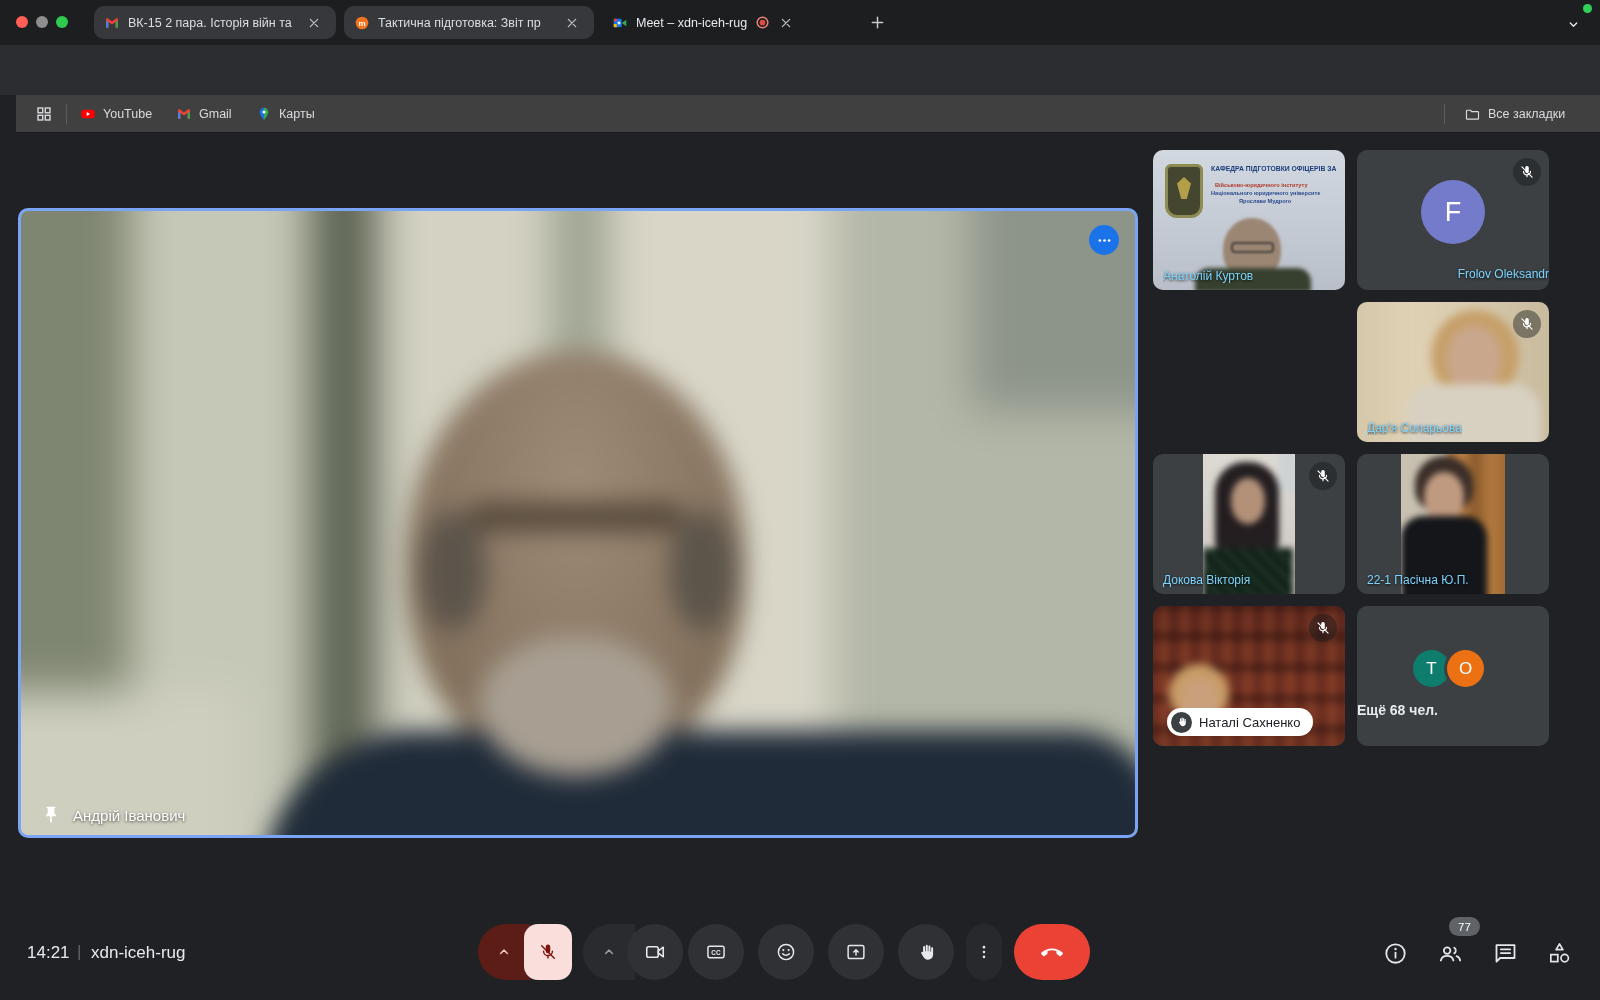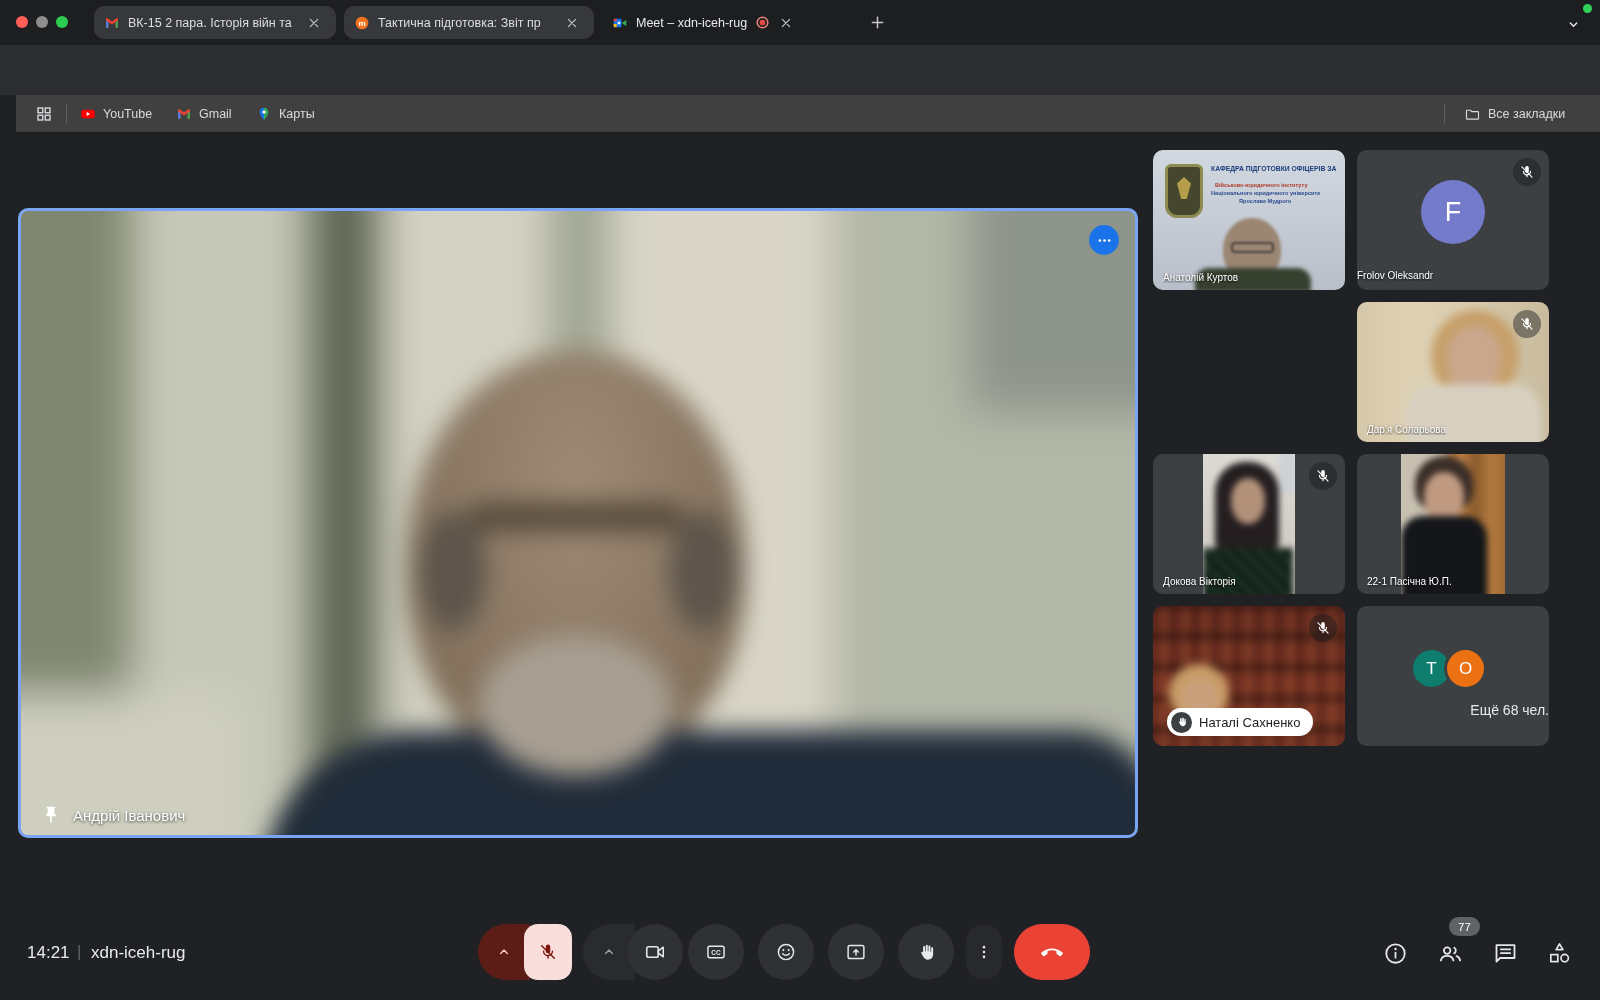--- a/index.html
+++ b/index.html
@@ -35,40 +35,40 @@
     border:3px solid #7aa5f7;background:#b4b8a8;}
   .mv-art{position:absolute;inset:-40px;filter:blur(22px);}
   .mv-art>div,.mv-person>div{position:absolute;}
   .mv-person{position:absolute;inset:0;filter:blur(12px);}
   .mv-name{position:absolute;left:20px;bottom:10px;display:flex;align-items:center;gap:12px;z-index:6;}
   .mv-name span{font-size:15px;color:#fff;text-shadow:0 1px 3px rgba(0,0,0,.7);}
   .mv-menu{top:14px;right:16px;width:30px;height:30px;border-radius:50%;background:#1a73e8;color:#fff;z-index:6;}
 
   
   .tile{position:absolute;width:192px;height:140px;background:#3c4043;border-radius:10px;overflow:hidden;}
-  .t-label{position:absolute;left:10px;bottom:7px;font-size:10px;color:#ffffff;z-index:6;
+  .t-label{position:absolute;left:10px;bottom:7px;font-size:12px;color:#7dd3fc;z-index:6;
     text-shadow:0 1px 3px rgba(0,0,0,.85);white-space:nowrap;max-width:176px;overflow:hidden;text-overflow:ellipsis;}
-  .t-label-c{left:0;right:0;bottom:9px;text-align:left;max-width:none;}
+  .t-label-c{left:0;right:0;bottom:9px;text-align:right;max-width:none;padding-left:48px;}
   .mic-off{position:absolute;top:8px;right:8px;width:28px;height:28px;border-radius:50%;
     background:rgba(25,26,28,.45);color:#fff;z-index:6;display:flex;align-items:center;justify-content:center;}
   .t-art{position:absolute;inset:-12px;filter:blur(4px);}
   .t-art>div{position:absolute;}
   .inner-vid{position:absolute;top:0;bottom:0;overflow:hidden;}
   .iv-art{position:absolute;inset:-8px;filter:blur(3px);}
   .iv-art>div{position:absolute;}
   .avatar-big{position:absolute;left:50%;top:30px;transform:translateX(-50%);width:64px;height:64px;
     border-radius:50%;background:#747bca;color:#fff;font-size:27px;display:flex;align-items:center;justify-content:center;}
   .hand-pill{position:absolute;left:14px;bottom:10px;height:28px;background:#fff;border-radius:16px;
     display:flex;align-items:center;gap:7px;padding:0 13px 0 4px;z-index:7;}
   .hand-pill .hp-ic{width:21px;height:21px;border-radius:50%;background:#3c4043;color:#fff;
     display:flex;align-items:center;justify-content:center;flex:0 0 auto;}
   .hand-pill span{font-size:13px;color:#202124;white-space:nowrap;}
   .ov-av{position:absolute;top:44px;width:37px;height:37px;border-radius:50%;color:#fff;font-size:17px;
     display:flex;align-items:center;justify-content:center;}
-  .ov-label{position:absolute;left:0;right:0;top:96px;text-align:right;font-size:14px;color:#e8eaed;}
+  .ov-label{position:absolute;left:0;right:0;top:96px;text-align:left;font-size:14px;color:#e8eaed;font-weight:bold;}
 
   
   .slide-bg{position:absolute;inset:0;background:linear-gradient(180deg,#d2d8e0 0%,#c6ccd5 50%,#b9bfc8 100%);}
   .emblem{position:absolute;left:12px;top:14px;width:38px;height:54px;background:#45462f;
     border:3px solid #8d8a52;border-radius:6px 6px 12px 12px;}
   .emblem:after{content:"";position:absolute;left:9px;top:10px;width:14px;height:22px;background:#c9ae4e;
     clip-path:polygon(50% 0,100% 30%,70% 100%,30% 100%,0 30%);opacity:.85;}
   .sl{position:absolute;line-height:1.2;font-weight:bold;}
 
   

